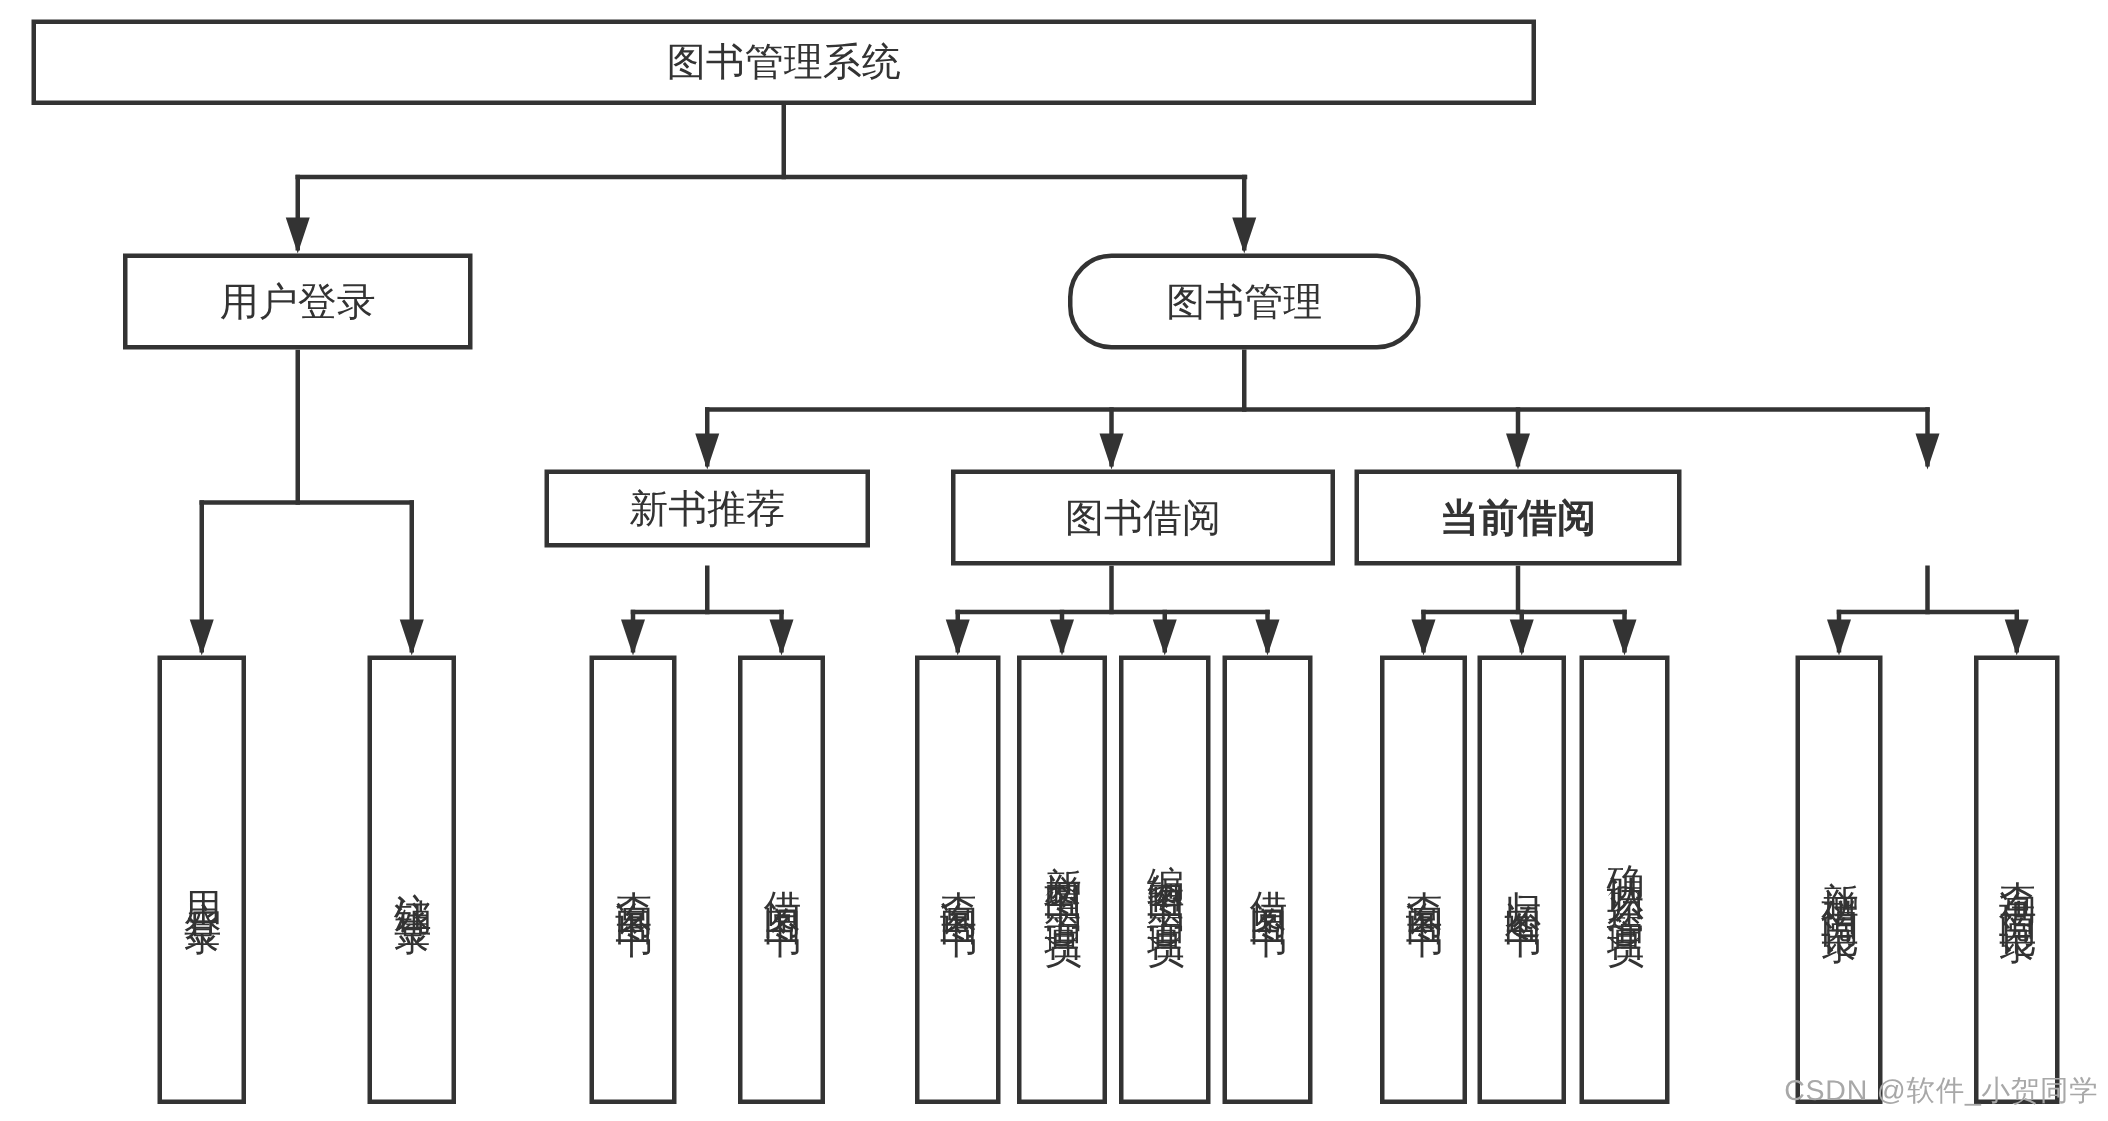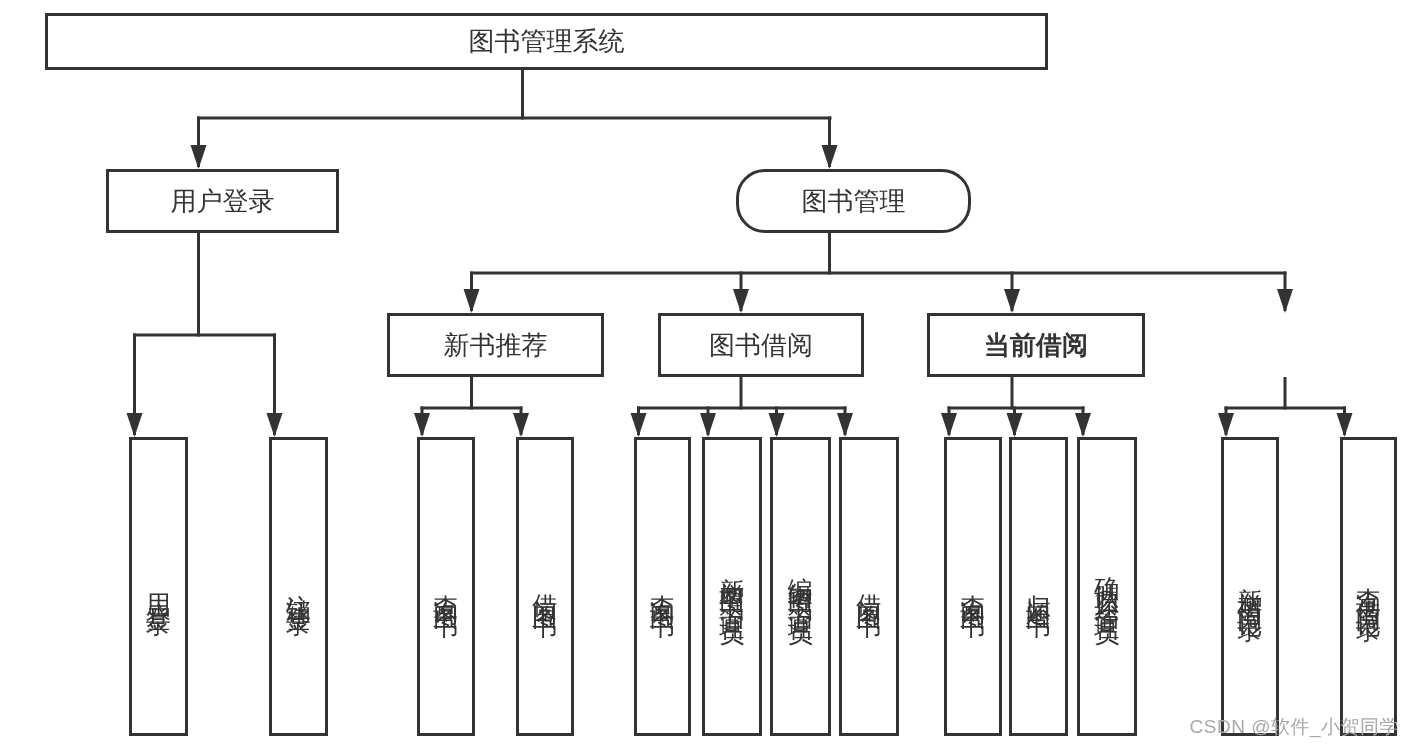--- a/index.html
+++ b/index.html
@@ -24,21 +24,20 @@
   .connectors polygon { fill: var(--line); }
   .node {
     position: absolute;
     box-sizing: border-box;
     border: 3px solid var(--border);
     background: var(--boxfill);
     display: flex;
     align-items: center;
     justify-content: center;
     color: var(--text);
-    margin-left: 24px;
   }
   .h-node { font-size: 26px; }
   .v-node { font-size: 25px; }
   .v-node .vtext {
     writing-mode: vertical-lr;
     text-orientation: mixed;
     letter-spacing: 0.26em;
     line-height: 1.05;
     white-space: nowrap;
   }
@@ -137,24 +136,24 @@
     <span>图书管理系统</span>
   </div>
 
   <div class="node h-node" style="left:82px;top:169px;width:233px;height:64px;">
     <span>用户登录</span>
   </div>
   <div class="node h-node" style="left:712px;top:169px;width:235px;height:64px;border-radius:29px;">
     <span>图书管理</span>
   </div>
 
-  <div class="node h-node" style="left:363px;top:313px;width:217px;height:64px;text-align:right;">
+  <div class="node h-node" style="left:363px;top:313px;width:217px;height:52px;text-align:right;">
     <span>新书推荐</span>
   </div>
-  <div class="node h-node" style="left:634px;top:313px;width:206px;height:64px;">
+  <div class="node h-node" style="left:634px;top:313px;width:256px;height:64px;">
     <span>图书借阅</span>
   </div>
   <div class="node h-node" style="left:903px;top:313px;width:218px;height:64px;font-weight:bold;">
     <span>当前借阅</span>
   </div>
 
   <div class="node v-node" style="left:105px;top:437px;width:59px;height:299px;">
     <span class="vtext">用户登录</span>
   </div>
   <div class="node v-node" style="left:245px;top:437px;width:59px;height:299px;">

